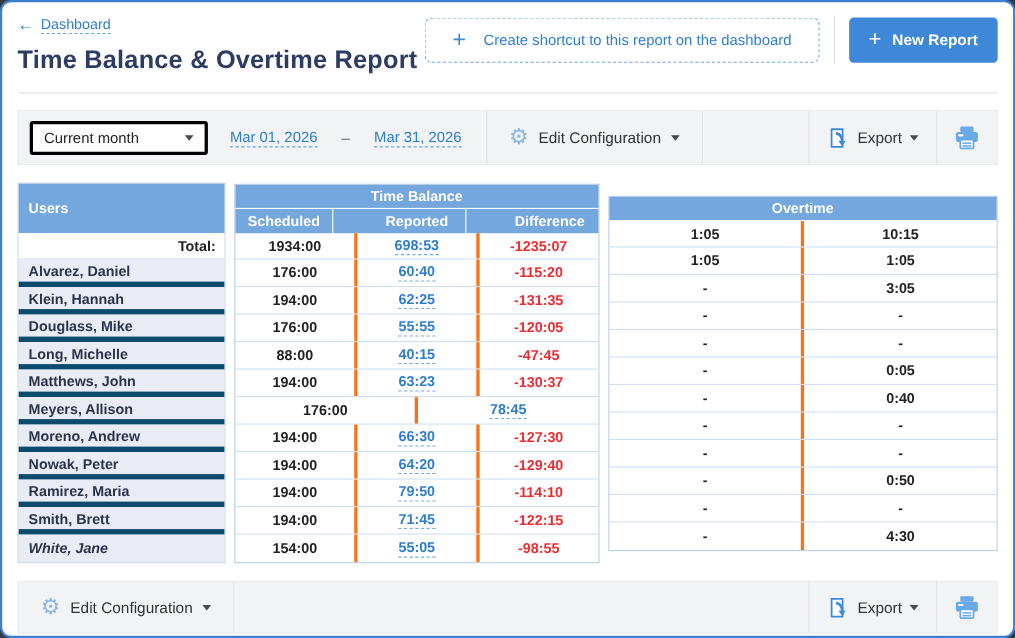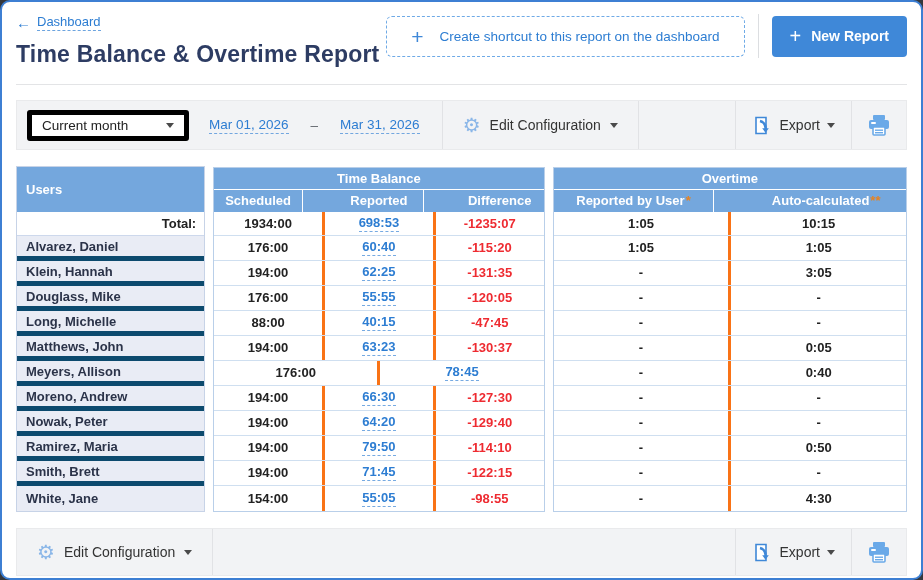--- a/index.html
+++ b/index.html
@@ -45,21 +45,21 @@
     margin:15px 14px 0; height:50px;
     background:#f2f3f5; border:1px solid #e9eaec;
     display:flex; align-items:center;
   }
   .bar.bottom { margin-top:16px; height:48px; }
   .bar-div { width:1px; align-self:stretch; background:#e1e2e5; }
   .spacer { flex:1; }
   .caret { width:0; height:0; border-left:4px solid transparent; border-right:4px solid transparent; border-top:5px solid #4a4a4a; display:inline-block; }
   .period-select {
     width:162px; height:31px; margin-left:10px;
-    background:#fff; border:5px solid #000000; border-radius:3px;
+    background:#fff; border:3px solid #000000; border-radius:3px;
     display:flex; align-items:center; justify-content:space-between;
     padding:0 10px; font-size:13.5px; color:#222; cursor:pointer;
   }
   .dates { display:flex; align-items:center; gap:22px; margin:0 22px 0 20px; font-size:13.5px; }
   .dlink { color:#2d7dd2; text-decoration:none; border-bottom:1px dashed rgba(45,125,210,.65); padding-bottom:1px; cursor:pointer; }
   .date-sep { color:#5a5f66; }
   .cfg-btn { display:flex; align-items:center; gap:9px; padding:0 20px; cursor:pointer; height:100%; }
   .gear { color:#8ab6e8; font-size:20px; line-height:1; }
   .cfg-label { font-size:14px; color:#333; }
   .export-btn { display:flex; align-items:center; gap:7px; padding:0 16px; cursor:pointer; height:100%; }
@@ -89,21 +89,21 @@
   }
   .u-total {
     height:24px; background:#fff; display:flex; align-items:center; justify-content:flex-end;
     padding-right:8px; border-bottom:1px solid #cdd8ec;
   }
   .u-cell {
     height:25px; background:#e9ecf5; color:#2b3349;
     display:flex; align-items:center; padding-left:9px;
     border-bottom:5px solid #0c4a6e;
   }
-  .u-cell:last-child { border-bottom:none; }
+  .u-cell:last-child { border-bottom:none;font-style:italic; }
 
   .t-row { display:flex; height:25px; border-bottom:1px solid #cfdff0; }
   .t-row.total { height:24px; }
   .t-row:last-child { border-bottom:none; }
   .t-cell { flex:1 1 0; display:flex; align-items:center; justify-content:center; }
   .t-cell + .t-cell { border-left:3px solid #f97316; }
   .neg { color:#ee2b31; }
 </style>
 </head>
 <body>
@@ -369,30 +369,20 @@
             </div>
     <div class="t-cell">
               <span class="neg">-98:55</span>
             </div>
   </div>
 </div>
     </div>
 
     <div class="tbl ot-tbl">
       <div class="grp-hdr">Overtime</div>
-      <div class="sub-hdr">
-        <div>
-          <span>Reported by User</span>
-            <span class="mark">*</span>
-        </div>
-        <div>
-          <span>Auto-calculated</span>
-            <span class="mark">**</span>
-        </div>
-      </div>
       <div class="t-row total">
         <div class="t-cell">
             <span>1:05</span>
           </div>
         <div class="t-cell">
             <span>10:15</span>
           </div>
       </div>
       <div id="ot-body">
   <div class="t-row">

